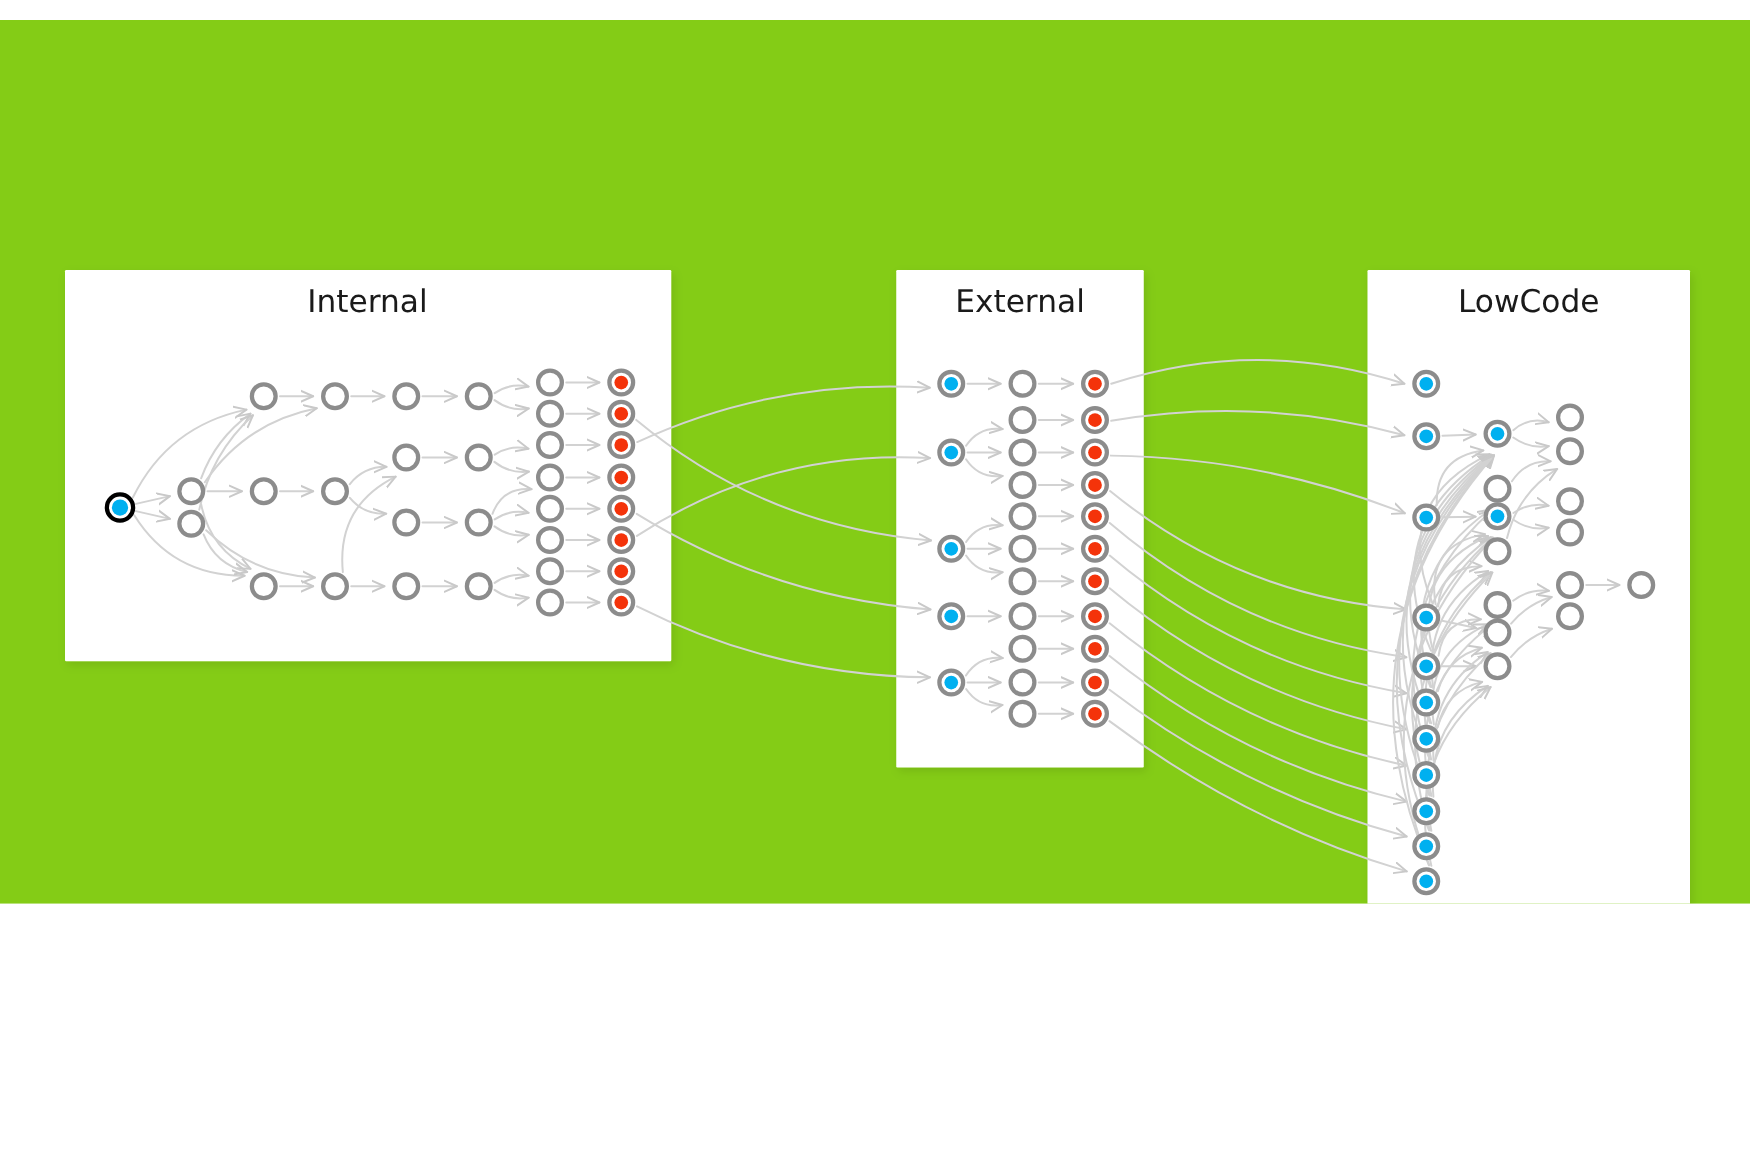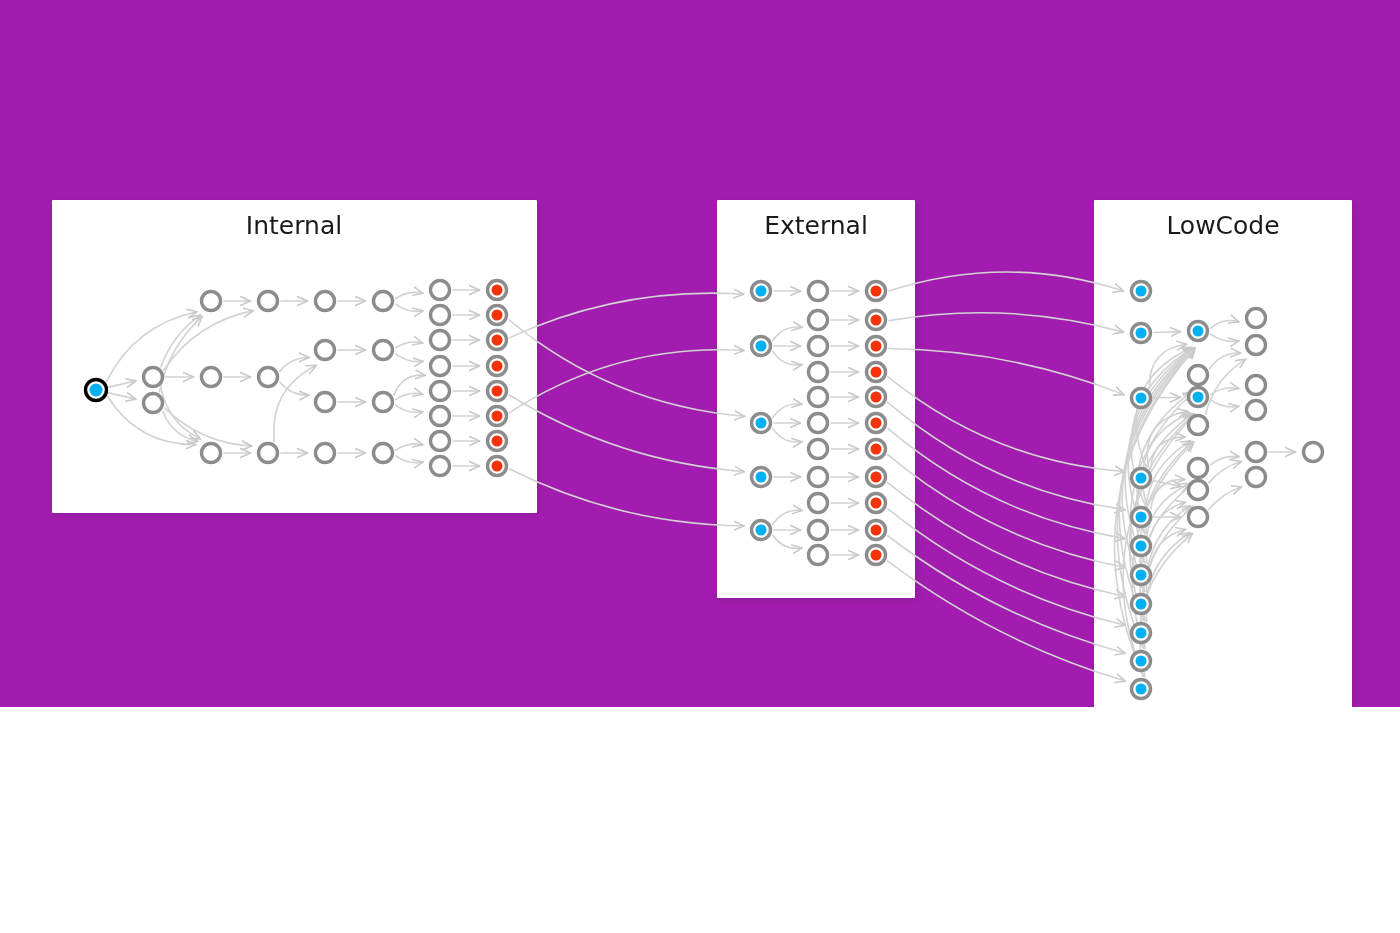--- a/index.html
+++ b/index.html
@@ -8,22 +8,23 @@
     padding: 0;
     background: #ffffff;
   }
   body {
     font-family: "DejaVu Sans", "Liberation Sans", sans-serif;
   }
   #stage {
     position: relative;
     width: 1400px;
     height: 707px;
-    background: #a21caf;
+    background: #84cc16;
     overflow: hidden;
+    margin-top: 16px;
   }
   #graph-svg {
     position: absolute;
     left: 0;
     top: 0;
     width: 1400px;
     height: 933px;
     display: block;
   }
   .panel-rect {

